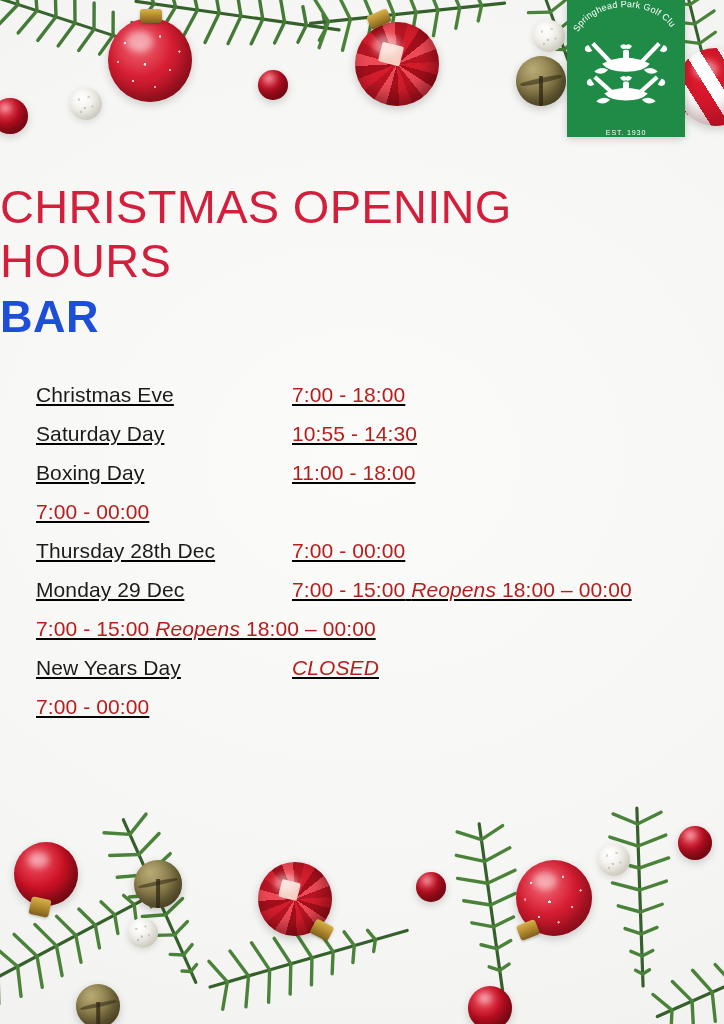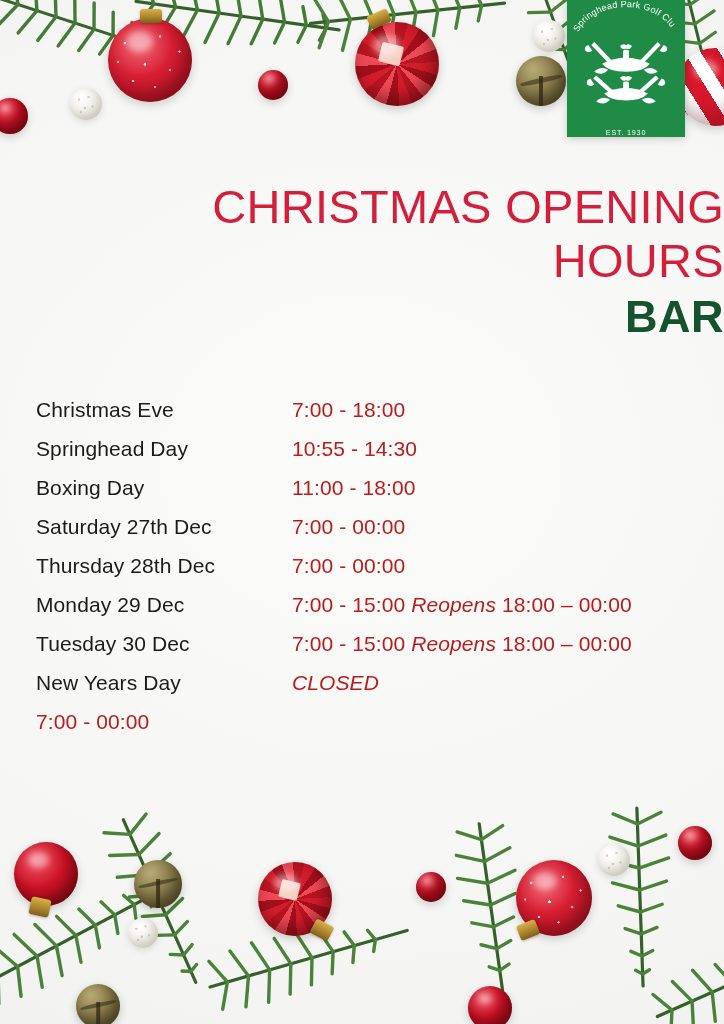--- a/index.html
+++ b/index.html
@@ -209,53 +209,54 @@
     font-family: "Liberation Sans", sans-serif;
     margin-top: 19px;
   }
 
   
   .headings {
     position: absolute;
     left: 0;
     top: 180px;
     width: 724px;
-    text-align: right;
+    text-align: left;
     z-index: 4;
   }
   .title-line {
     color: #d31f3c;
     font-size: 47px;
     line-height: 54px;
     font-weight: 400;
     letter-spacing: 0.3px;
     font-family: "Liberation Sans", sans-serif;
   }
   .title-sub {
-    color: #14532d;
+    color: #1d4ed8;
     font-size: 45px;
     line-height: 54px;
     font-weight: 700;
     letter-spacing: 0.5px;
     margin-top: 2px;
     font-family: "Liberation Sans", sans-serif;
   }
 
   
   .schedule {
     position: absolute;
     left: 36px;
     top: 383px;
     width: 672px;
     z-index: 4;
   }
   .row {
     display: flex;
-    align-items: flex-end;
+    align-items: flex-start;
     height: 39px;
+    text-decoration: underline;
   }
   .day {
     width: 256px;
     flex: 0 0 256px;
     color: #1b1b1b;
     font-size: 21px;
     font-family: "Liberation Sans", sans-serif;
     letter-spacing: 0.1px;
     white-space: nowrap;
   }
@@ -474,41 +475,39 @@
     <div class="title-line">HOURS</div>
     <div class="title-sub">BAR</div>
   </div>
 
   <div class="schedule" id="schedule-list">
       <div class="row">
         <div class="day">Christmas Eve</div>
         <div class="hours"><span>7:00 - 18:00</span></div>
       </div>
       <div class="row">
-        <div class="day">Springhead Day</div>
+        <div class="day">Saturday Day</div>
         <div class="hours"><span>10:55 - 14:30</span></div>
       </div>
       <div class="row">
         <div class="day">Boxing Day</div>
         <div class="hours"><span>11:00 - 18:00</span></div>
       </div>
       <div class="row">
-        <div class="day">Saturday 27th Dec</div>
         <div class="hours"><span>7:00 - 00:00</span></div>
       </div>
       <div class="row">
         <div class="day">Thursday 28th Dec</div>
         <div class="hours"><span>7:00 - 00:00</span></div>
       </div>
       <div class="row">
         <div class="day">Monday 29 Dec</div>
         <div class="hours"><span>7:00 - 15:00</span> <span class="note">Reopens</span> <span>18:00 – 00:00</span></div>
       </div>
       <div class="row">
-        <div class="day">Tuesday 30 Dec</div>
         <div class="hours"><span>7:00 - 15:00</span> <span class="note">Reopens</span> <span>18:00 – 00:00</span></div>
       </div>
       <div class="row">
         <div class="day">New Years Day</div>
         <div class="hours"><span></span><span class="note">CLOSED</span></div>
       </div>
       <div class="row">
         <div class="hours"><span>7:00 - 00:00</span></div>
       </div>
     </div>

